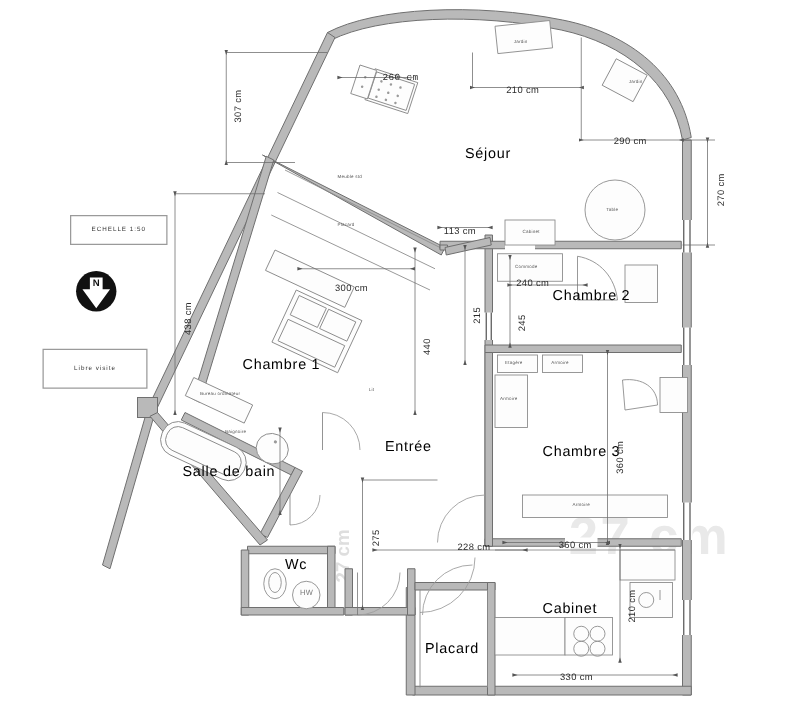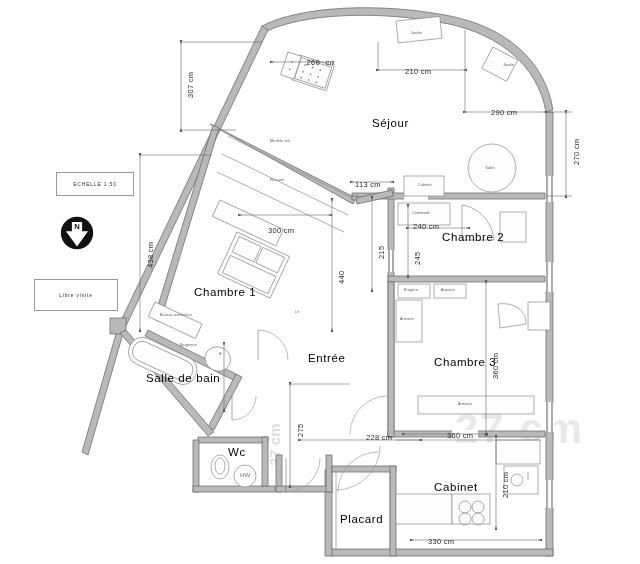--- a/index.html
+++ b/index.html
@@ -314,21 +314,21 @@
   <div class="lbl dimv" style="left:337px;top:284px;transform:rotate(-90deg);">440</div>
 
   <div class="lbl dim" style="left:355px;top:180px;">113 cm</div>
   <div class="lbl dimv" style="left:377px;top:259px;transform:rotate(-90deg);">215</div>
   <div class="lbl dim" style="left:413px;top:222px;">240 cm</div>
   <div class="lbl dimv" style="left:413px;top:265px;transform:rotate(-90deg);">245</div>
 
   <div class="lbl dimv" style="left:491px;top:379px;transform:rotate(-90deg);">360 cm</div>
   <div class="lbl dim" style="left:447px;top:431px;">360 cm</div>
   <div class="lbl dimv" style="left:501px;top:498px;transform:rotate(-90deg);">210 cm</div>
-  <div class="lbl dim" style="left:428px;top:537px;">330 cm</div>
+  <div class="lbl dim" style="left:448px;top:537px;">330 cm</div>
 
   <div class="lbl dimv" style="left:296px;top:437px;transform:rotate(-90deg);">275</div>
   <div class="lbl dim" style="left:322px;top:433px;margin-left:44px;">228 cm</div>
 
   <div class="lbl furn" style="left:411px;top:31px;">Jardin</div>
   <div class="lbl furn" style="left:503px;top:63px;">Jardin</div>
   <div class="lbl furn" style="left:485px;top:166px;">Table</div>
   <div class="lbl furn" style="left:270px;top:139px;">Meuble std</div>
   <div class="lbl furn" style="left:270px;top:178px;">Placard</div>
   <div class="lbl furn" style="left:160px;top:313px;">Bureau ordinateur</div>

